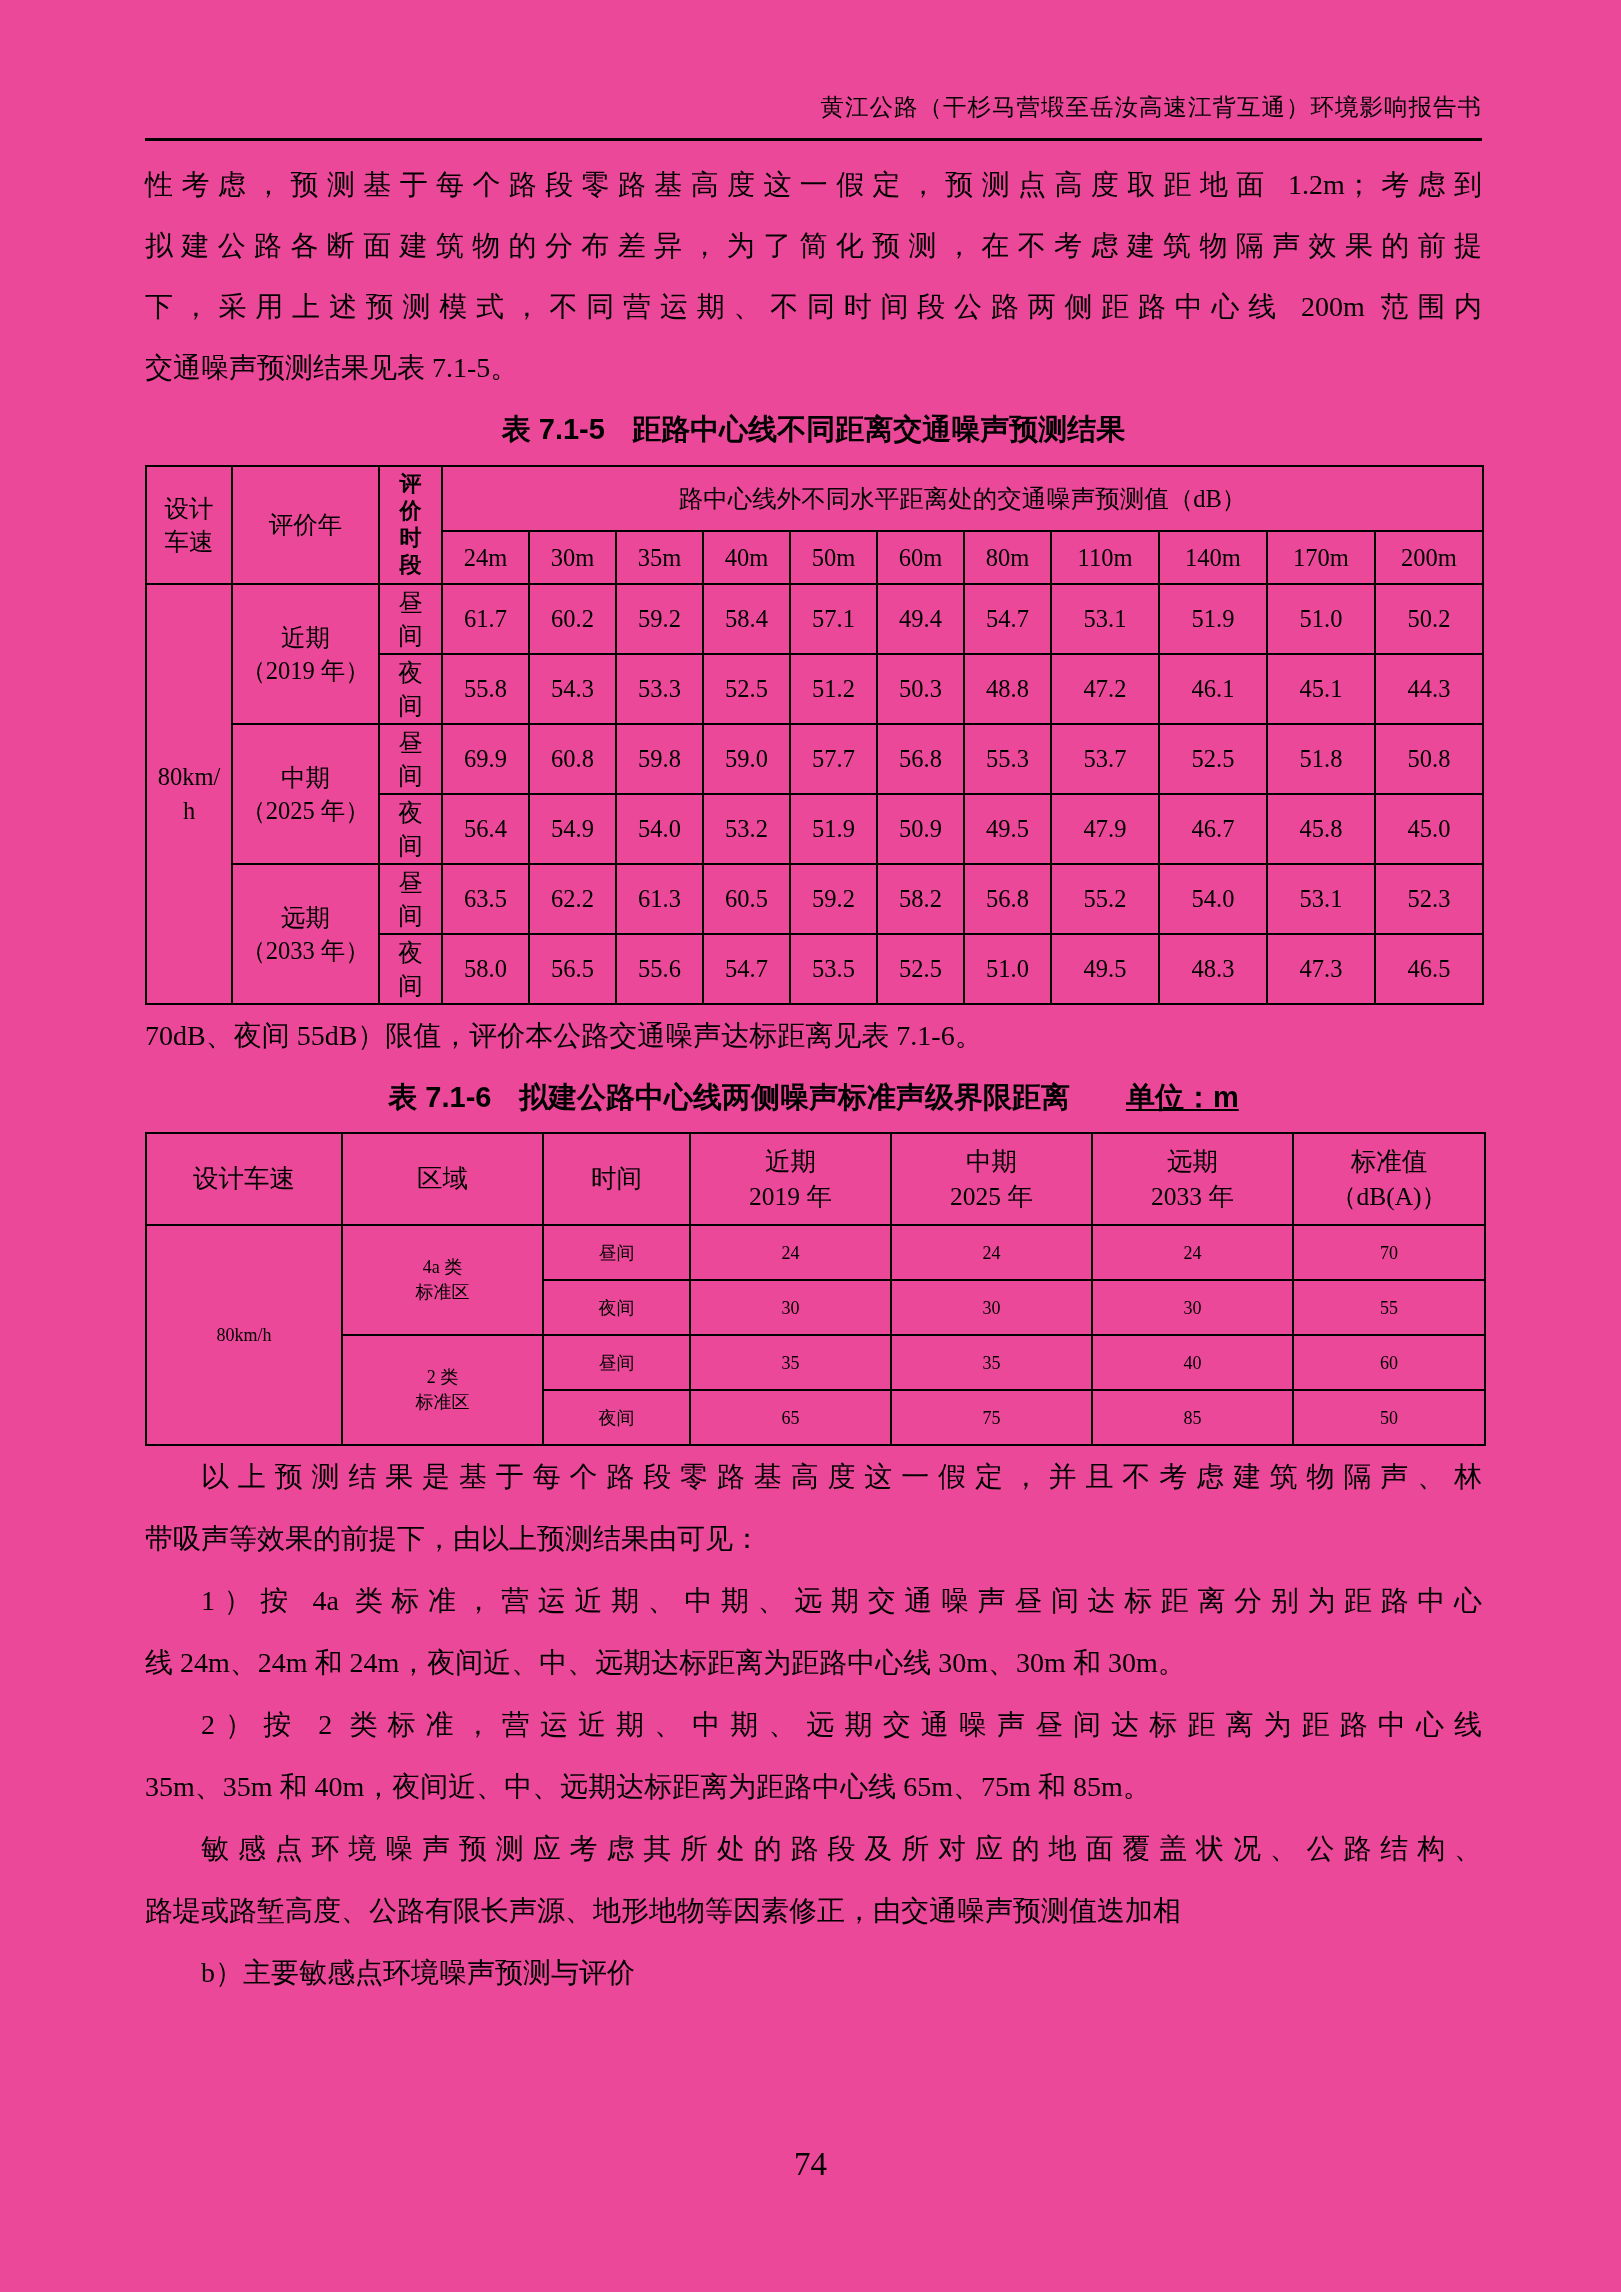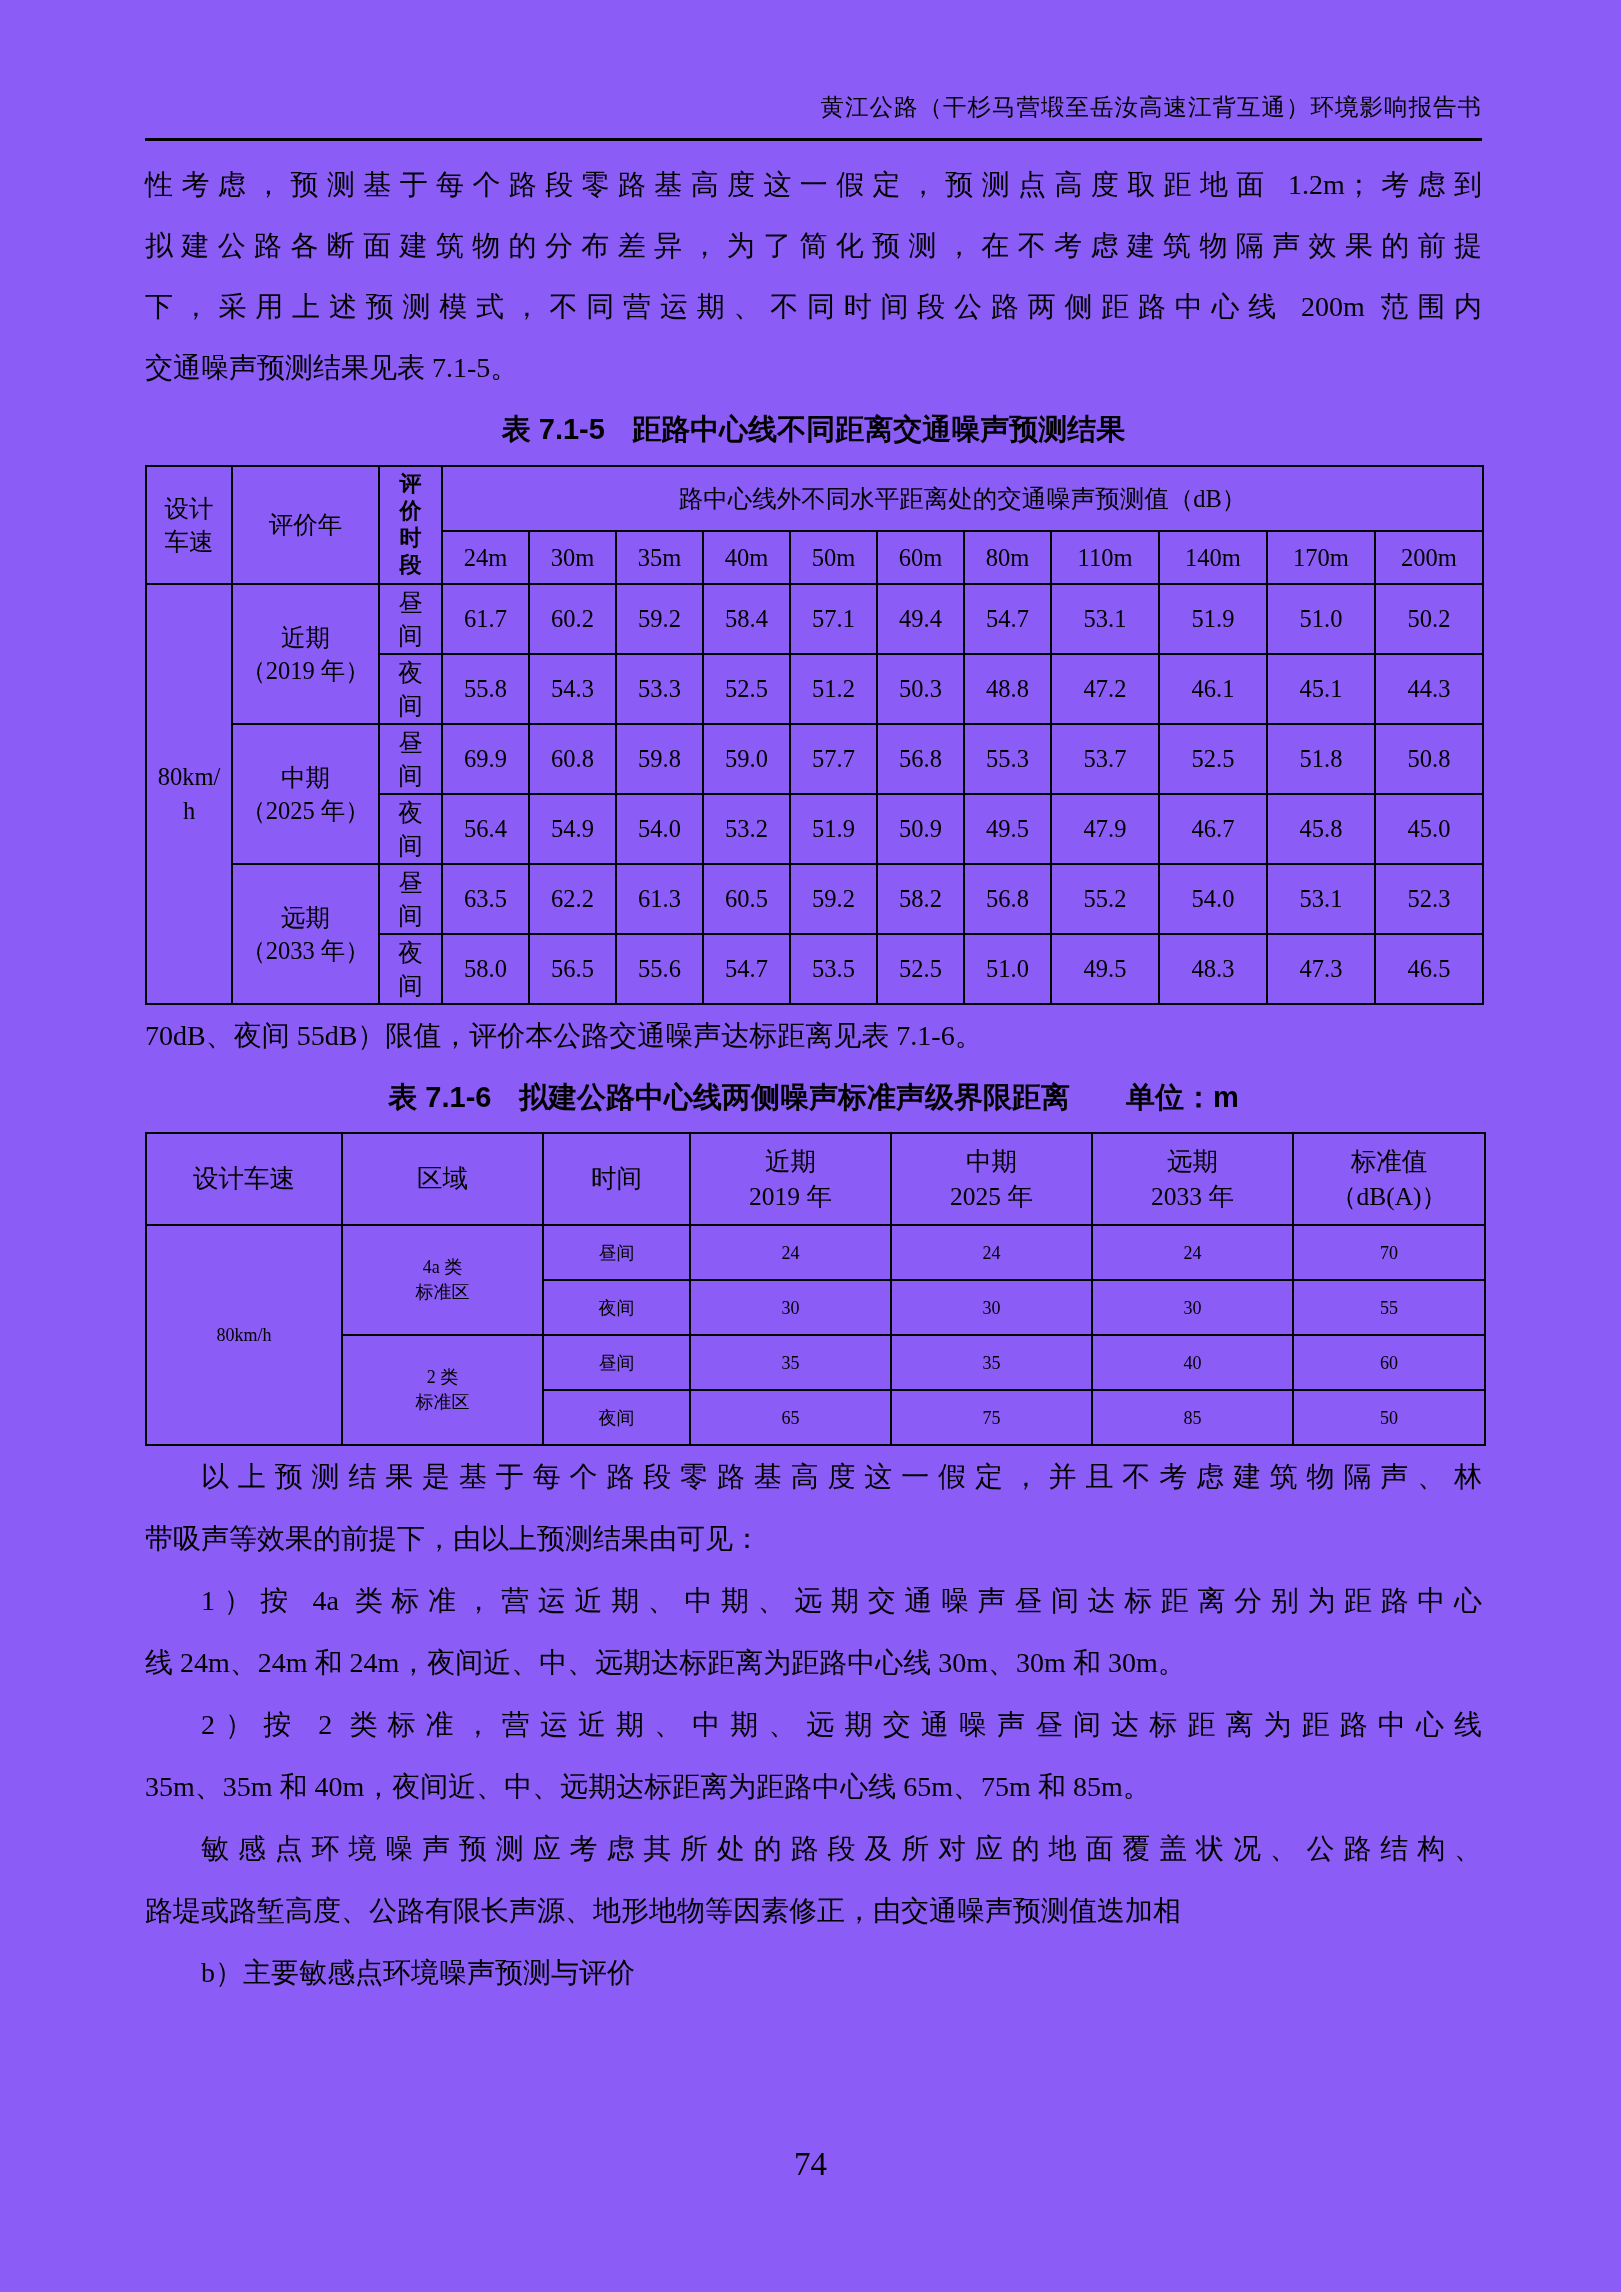--- a/index.html
+++ b/index.html
@@ -1,38 +1,38 @@
 <!DOCTYPE html>
 <html><head>
 <meta charset="utf-8">
 <style>
   html,body{margin:0;padding:0;background:#e8e8e8;}
   .page{
-    width:1621px;height:2293px;background:#8b5cf6;color:#000;
+    width:1621px;height:2293px;background:#ec4899;color:#000;
     font-family:"Liberation Serif","DejaVu Serif",serif;
     box-sizing:border-box;position:relative;
     padding:93px 139px 0 145px;margin:0 auto;
   }
   
   .doc-header{font-size:23.5px;text-align:right;line-height:29px;letter-spacing:1px;}
   .header-rule{border:none;border-bottom:3.9px solid #000;margin:15.7px 0 0 0;}
   
   .bodyline{font-size:28px;line-height:61px;white-space:nowrap;}
   .indent{text-indent:2em;}
   .just{text-align:justify;text-align-last:justify;white-space:normal;}
   .para{margin:0;}
   .p1{margin-top:13.7px;}
   
   .tbl-caption{
     font-family:"Liberation Sans","DejaVu Sans",sans-serif;
     font-weight:bold;font-size:29px;text-align:center;
     margin:9.8px 0 0 0;line-height:43px;
   }
   .tbl-caption .cap-label{margin-right:27.4px;}
-  .tbl-caption .cap-unit{margin-left:56px;}
+  .tbl-caption .cap-unit{margin-left:56px;text-decoration:underline;}
   
   table{border-collapse:collapse;table-layout:fixed;width:100%;margin-top:13.7px;}
   table,th,td{border:2px solid #000;}
   table{border-width:2.9px;}
   th,td{
     text-align:center;vertical-align:middle;padding:0;
     font-weight:normal;font-size:24.5px;line-height:1.35;
     overflow:hidden;
   }
   

